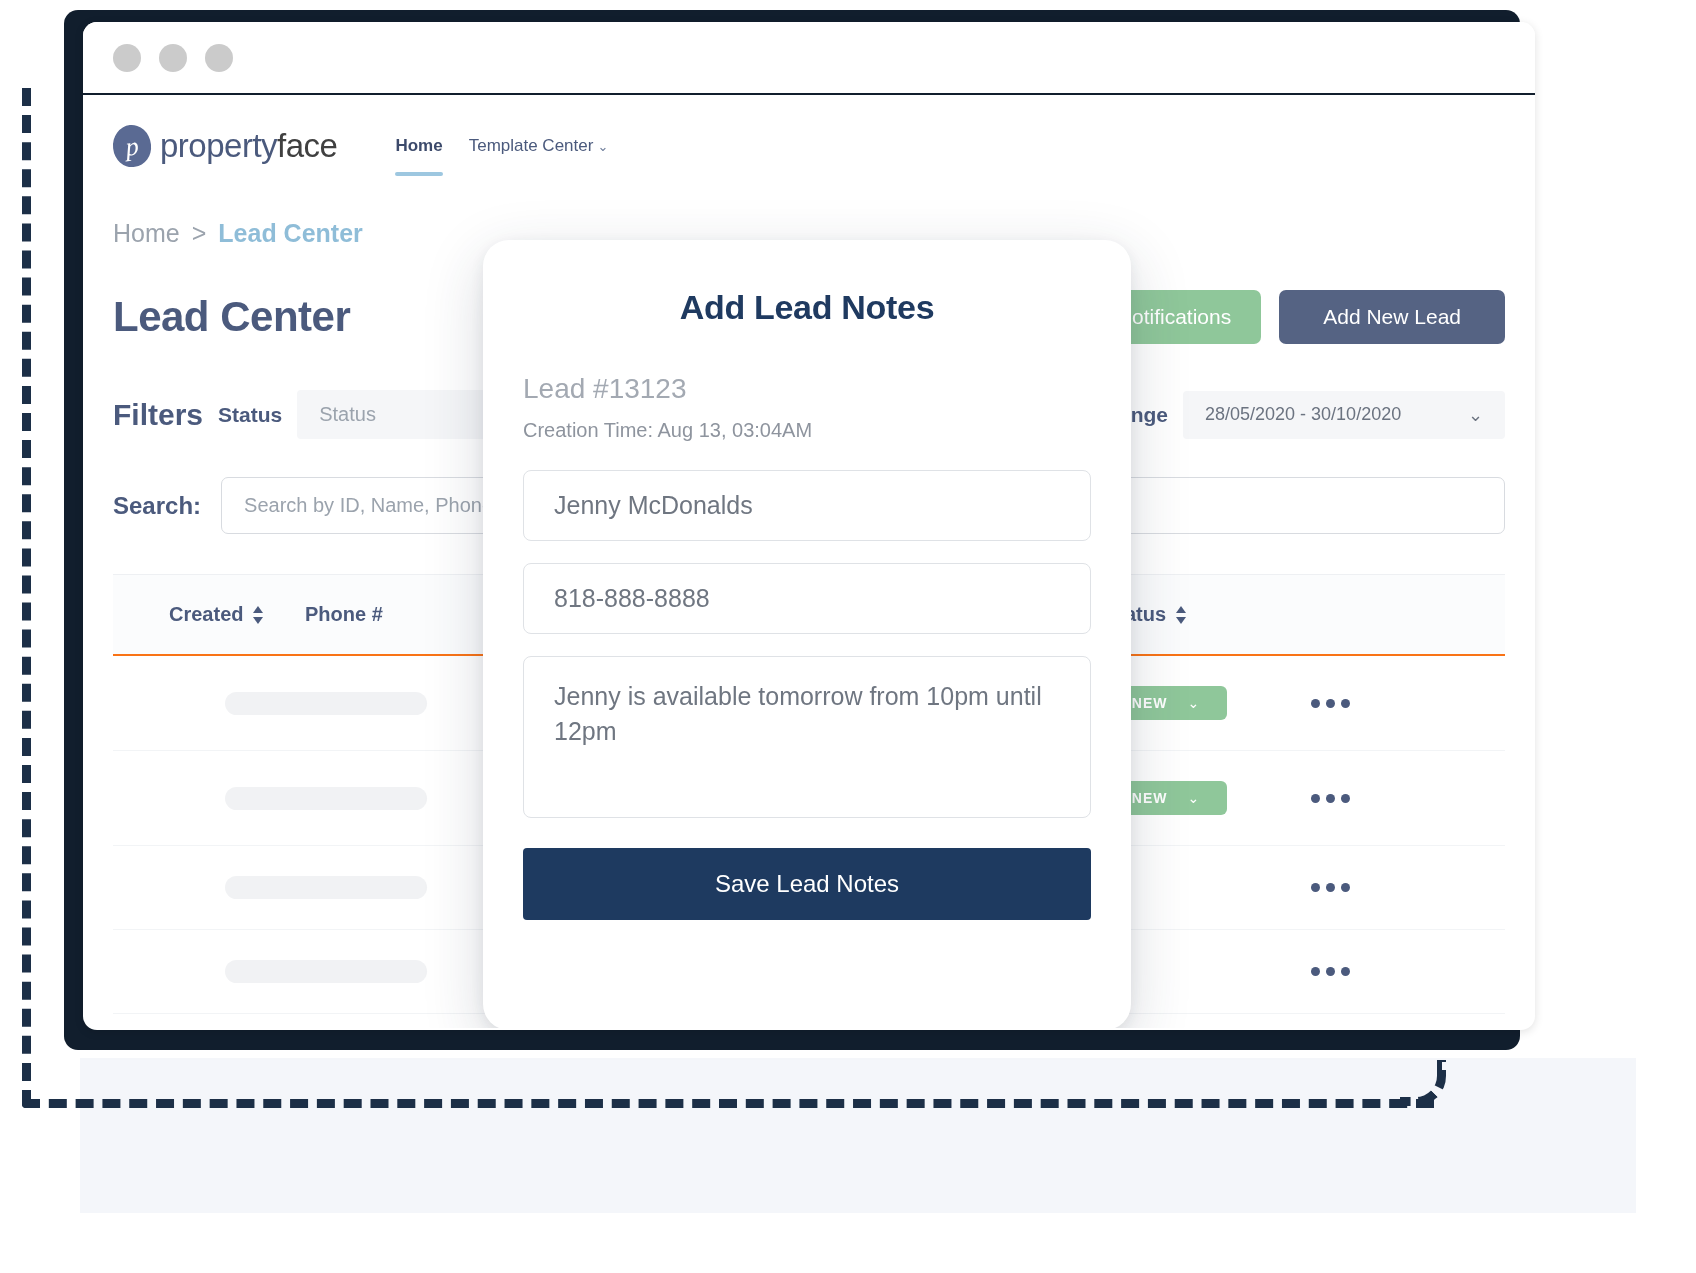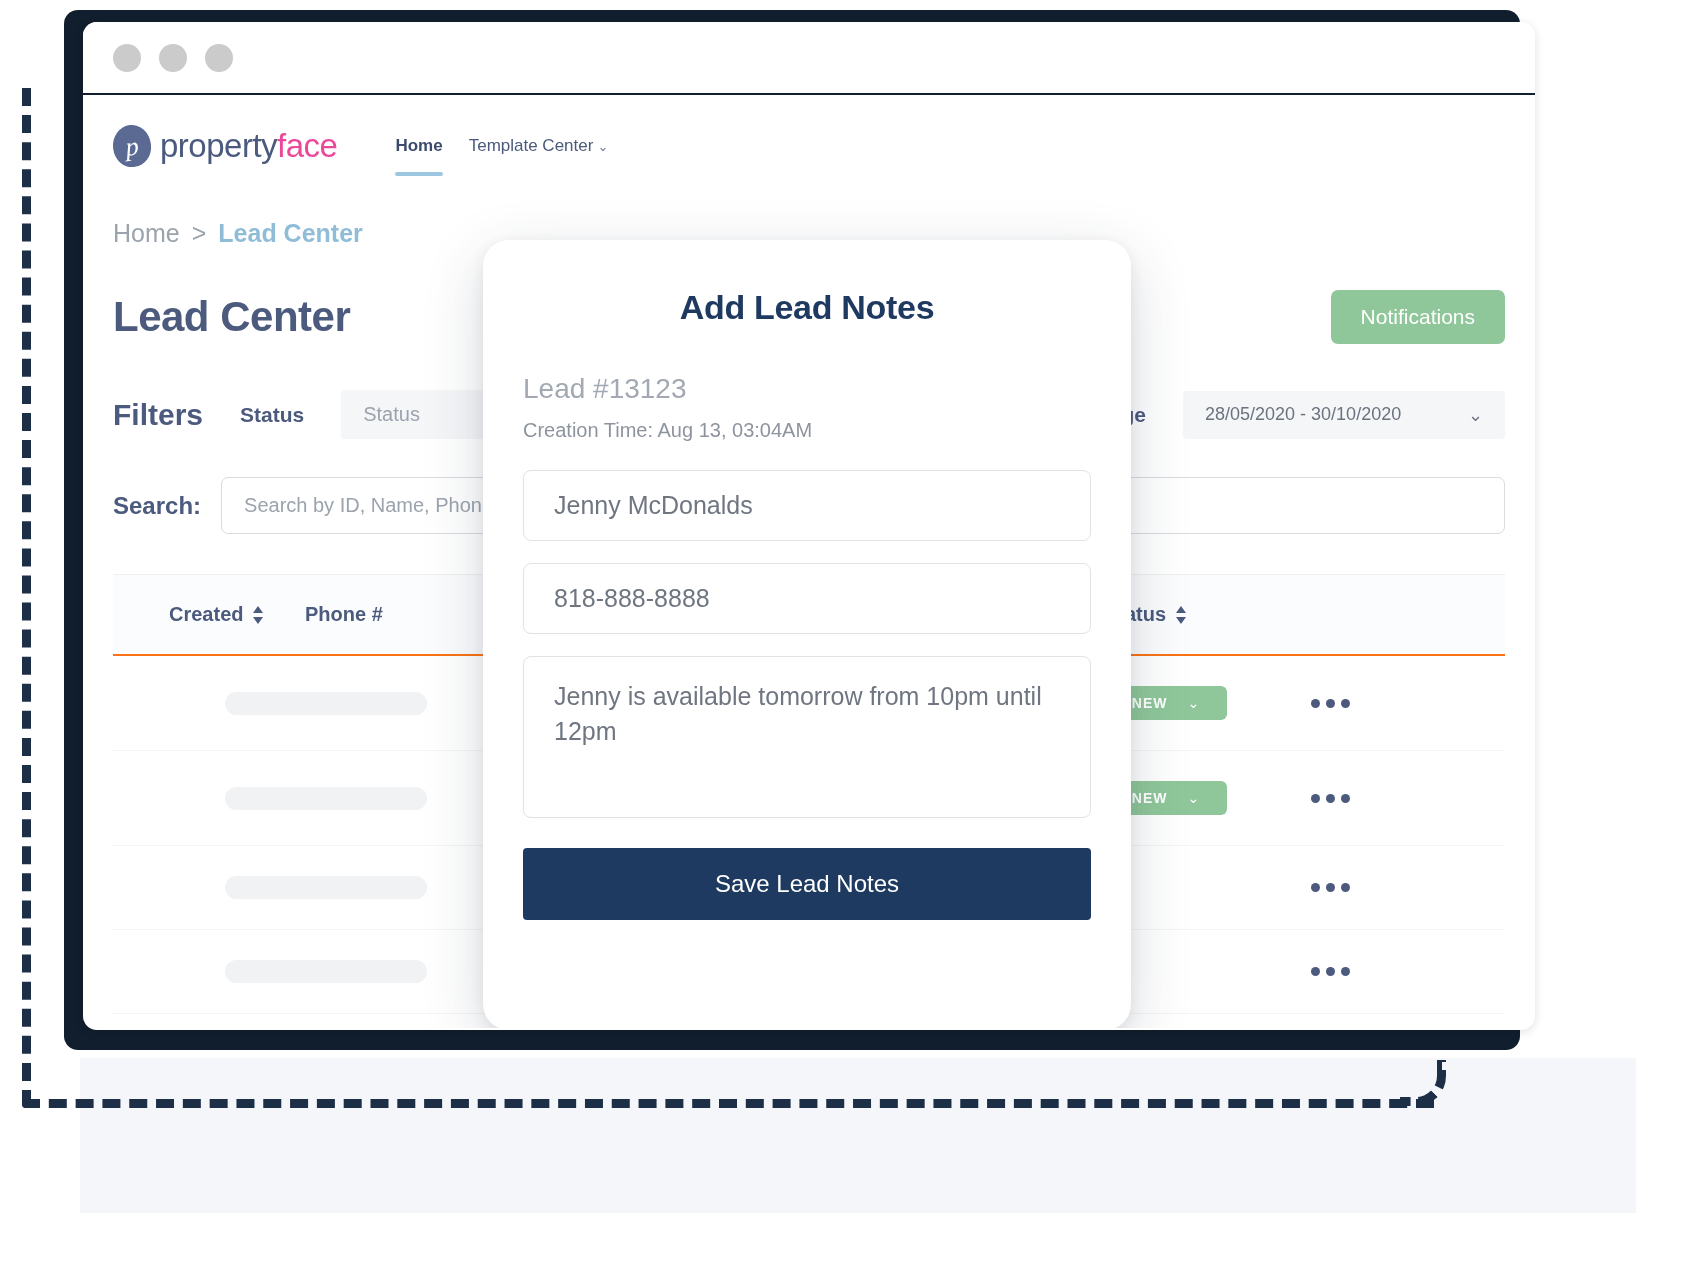--- a/index.html
+++ b/index.html
@@ -70,21 +70,21 @@
     width: 38px; height: 42px; border-radius: 50% 50% 48% 48%;
     background: #5a6a93; position: relative; transform: rotate(-6deg);
     display:flex; align-items:center; justify-content:center;
   }
   .logo-mark span {
     color:#fff; font-family:"Liberation Serif", serif; font-style: italic;
     font-size: 26px; line-height: 1; position: relative; top: 1px;
   }
   .logo-text { font-size: 33px; letter-spacing: -0.5px; font-weight: 400; }
   .logo-text .t1 { color: #4b5a7d; }
-  .logo-text .t2 { color: #ec4899; }
+  .logo-text .t2 { color: #404040; }
 
   .nav-links { display: flex; align-items: flex-start; gap: 26px; padding-top: 6px; }
   .nav-link {
     font-size: 17px; color: #4b5a7d; padding-bottom: 6px; position: relative;
   }
   .nav-link.active { font-weight: bold; color: #3c4a6b; }
   .nav-link.active::after {
     content: ""; position: absolute; left: 0; right: 0; bottom: -14px;
     height: 4px; background: #9dc7e0; border-radius: 2px;
   }
@@ -102,21 +102,21 @@
   .page-title { font-size: 42px; color: #4b5a7d; font-weight: bold; letter-spacing: -0.5px; }
   .title-actions { display: flex; gap: 18px; align-items: center; }
   .btn {
     border: none; border-radius: 7px; color: #fff; font-size: 21px;
     padding: 15px 30px; cursor: pointer; font-family: inherit; white-space: nowrap;
   }
   .btn-green { background: #8fc79a; }
   .btn-navy  { background: #556383; padding: 15px 44px; }
 
   .filters-row {
-    display: flex; align-items: center; gap: 37px;
+    display: flex; align-items: center; gap: 15px;
     padding: 46px 30px 0 30px;
   }
   .filters-label { font-size: 30px; font-weight: bold; color: #4b5a7d; }
   .filter-name { font-size: 21px; font-weight: bold; color: #4b5a7d; }
   .filter-select {
     background: #f5f6f8; border: none; border-radius: 4px;
     padding: 13px 22px; min-width: 300px; font-size: 20px; color: #9ba3ad;
   }
   .spacer { flex: 1; }
   .range-label { font-size: 21px; font-weight: bold; color: #4b5a7d; }
@@ -251,20 +251,21 @@
       <div class="breadcrumb">
         <span class="crumb-muted">Home</span>
         <span class="crumb-sep">&gt;</span>
         <span class="crumb-active">Lead Center</span>
       </div>
 
       <div class="title-row">
         <h1 class="page-title">Lead Center</h1>
         <div class="title-actions">
           <button class="btn btn-green">Notifications</button>
+          <button class="btn btn-navy">Add New Lead</button>
         </div>
       </div>
 
       <div class="filters-row">
         <span class="filters-label">Filters</span>
         <span class="filter-name">Status</span>
         <div class="filter-select"><span>Status</span></div>
         <span class="spacer"></span>
         <span class="range-label">Range</span>
         <div class="range-box">

